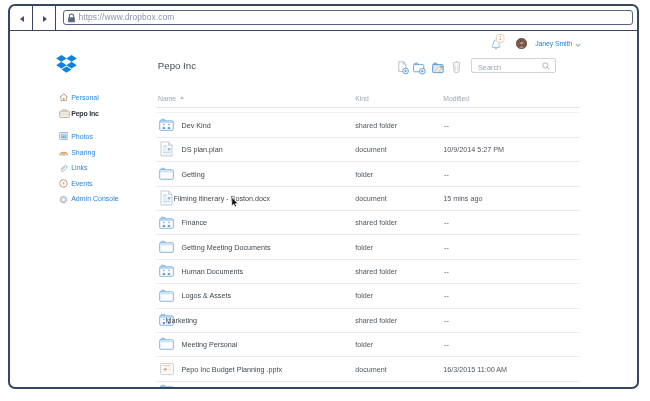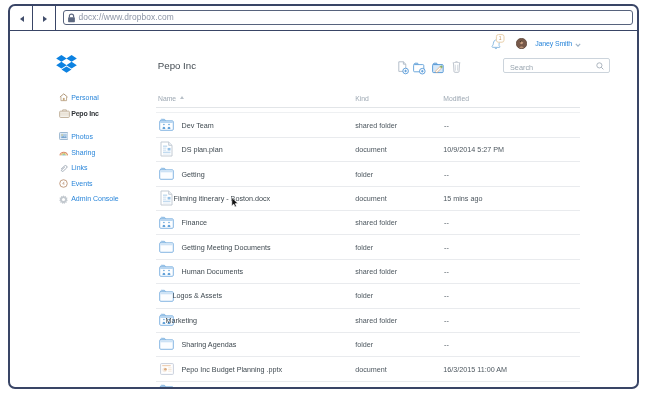--- a/index.html
+++ b/index.html
@@ -17,21 +17,21 @@
 #logo { position:absolute; left:46.5px; top:49px; }
 #title { position:absolute; left:148.3px; top:53.6px; font-size:9.7px; line-height:1.15; color:#434b52; }
 .sic { position:absolute; }
 .slbl { position:absolute; font-size:7px; line-height:1.2; color:#2a86da; }
 .slbl.dark { color:#2f3337; font-weight:bold; letter-spacing:-0.2px; }
 #bell { position:absolute; left:481px; top:28px; }
 #avatar { position:absolute; left:506.5px; top:31.5px; }
 #uname { position:absolute; left:525.7px; top:34.2px; font-size:7px; line-height:1.2; letter-spacing:-0.15px; color:#2a86da; }
 #uchev { position:absolute; left:565.5px; top:36.5px; }
 .tbi { position:absolute; }
-#search { position:absolute; left:461.5px; top:51.5px; width:107px; height:15.5px; border:1px solid #ccd4dc; border-radius:2px;margin-left:32px; }
+#search { position:absolute; left:461.5px; top:51.5px; width:85px; height:15.5px; border:1px solid #ccd4dc; border-radius:2px; }
 #search span { position:absolute; left:6px; top:4px; font-size:7.3px; color:#9aa6b0; }
 #search svg { position:absolute; right:5px; top:3.2px; }
 .hdr { position:absolute; top:88.5px; font-size:6.8px; line-height:1.2; color:#9da8b3; }
 #ntri { position:absolute; left:170.5px; top:90px; width:0; height:0; border-left:2.8px solid transparent; border-right:2.8px solid transparent; border-bottom:3.4px solid #b8c0c8; }
 .hline { position:absolute; left:146.5px; width:423.5px; height:1px; }
 .sep { position:absolute; left:146.5px; width:423.5px; height:1px; background:#e9ebee; }
 .ic { position:absolute; }
 .nm { position:absolute; font-size:7.2px; line-height:1.2; color:#3f4950; }
 .kd { position:absolute; font-size:7.2px; line-height:1.2; color:#4d575f; }
 #cursor { position:absolute; left:221px; top:191.3px; }
@@ -42,21 +42,21 @@
       <div class="cbtn" id="b2"></div>
  <div class="arr" id="a1"></div>
       <div class="arr" id="a2"></div>
  <div id="urlbar"></div>
  <div id="lock">
         <svg width="9" height="10" viewBox="0 0 9 10">
 <path d="M2.4 4.5 L2.4 3 Q2.4 1.1 4.5 1.1 Q6.6 1.1 6.6 3 L6.6 4.5" fill="none" stroke="#5d6880" stroke-width="1.2"></path>
 <rect x="1.1" y="4.2" width="6.8" height="5" rx="0.7" fill="#5d6880"></rect>
 </svg>
       </div>
- <div id="url">docx://www.dropbox.com</div>
+ <div id="url">https://www.dropbox.com</div>
 </div>
 <div id="logo">
       <svg width="21" height="19" viewBox="0 0 24 21.5">
 <path fill="#0d82e1" d="M6.2 0 L0.2 3.85 L6.2 7.7 L12.2 3.85 Z M17.8 0 L11.8 3.85 L17.8 7.7 L23.8 3.85 Z M0.2 11.55 L6.2 15.4 L12.2 11.55 L6.2 7.7 Z M17.8 7.7 L11.8 11.55 L17.8 15.4 L23.8 11.55 Z M6.3 16.6 L12 20.3 L17.7 16.6 L12 13 Z"></path>
 </svg>
     </div>
 <div id="title">Pepo Inc</div>
 <div class="sic" style="left:49px;top:87.1px">
       <svg width="9.5" height="8.5" viewBox="0 0 11 10">
 <path d="M1 4.8 L5.5 1 L10 4.8" fill="none" stroke="#a98f6d" stroke-width="1.1"></path>
@@ -194,21 +194,21 @@
       <svg width="15" height="13" viewBox="0 0 15 13">
 <path d="M1.1 3.3 Q1.5 1.6 2.4 1.3 L5.2 1.3 Q6.1 1.5 6.4 2.3 L6.7 3.1 Z" fill="#d8e9f7" stroke="#7db1e0" stroke-width="0.9"></path>
 <rect x="0.7" y="2.8" width="13.6" height="9.5" rx="1.1" fill="#fdfeff" stroke="#7db1e0" stroke-width="0.95"></rect>
 <rect x="1.3" y="3.4" width="12.4" height="1.4" fill="#a5cbed"></rect>
 <circle cx="4.9" cy="6.5" r="0.8" fill="#61a1d8"></circle>
 <path d="M3.5 11.1 L3.8 9.2 Q4.9 8.3 6 9.2 L6.3 11.1 Z" fill="#61a1d8"></path>
 <circle cx="10" cy="6.5" r="0.8" fill="#61a1d8"></circle>
 <path d="M8.6 11.1 L8.9 9.2 Q10 8.3 11.1 9.2 L11.4 11.1 Z" fill="#61a1d8"></path>
 </svg>
     </div>
-    <div class="nm" style="left:172px;top:115.7px">Dev Team</div>
+    <div class="nm" style="left:172px;top:115.7px">Dev Kind</div>
     <div class="kd" style="left:345.7px;top:115.7px">shared folder</div>
     <div class="kd" style="left:434.5px;top:115.7px">--</div>
     <div class="ic" style="left:150.0px;top:135.1px">
       <svg width="13" height="16" viewBox="0 0 13 16">
 <path d="M1 1 L8.7 1 L12 4.3 L12 15 L1 15 Z" fill="#fff" stroke="#c3cbd4" stroke-width="1"></path>
 <path d="M8.7 1 L8.7 4.3 L12 4.3" fill="#eef2f6" stroke="#c3cbd4" stroke-width="1"></path>
 <rect x="3" y="4.6" width="4.2" height="1.1" fill="#b2d2ec"></rect>
 <rect x="3" y="6.6" width="3.4" height="1.1" fill="#cbdff1"></rect>
 <rect x="3" y="8.6" width="3.2" height="1.1" fill="#cbdff1"></rect>
 <rect x="7.6" y="6.9" width="2.9" height="2.6" fill="#94c0e6"></rect>
@@ -282,21 +282,21 @@
     <div class="nm" style="left:172px;top:262.0px">Human Documents</div>
     <div class="kd" style="left:345.7px;top:262.0px">shared folder</div>
     <div class="kd" style="left:434.5px;top:262.0px">--</div>
     <div class="ic" style="left:149.0px;top:282.7px">
       <svg width="15" height="13" viewBox="0 0 15 13">
 <path d="M1.1 3.3 Q1.5 1.6 2.4 1.3 L5.2 1.3 Q6.1 1.5 6.4 2.3 L6.7 3.1 Z" fill="#d8e9f7" stroke="#7db1e0" stroke-width="0.9"></path>
 <rect x="0.7" y="2.8" width="13.6" height="9.5" rx="1.1" fill="#fbfdff" stroke="#7db1e0" stroke-width="0.95"></rect>
 <rect x="1.3" y="3.4" width="12.4" height="1.9" fill="#cce2f5"></rect>
 </svg>
     </div>
-    <div class="nm" style="left:163px;top:286.4px">Logos &amp; Assets</div>
+    <div class="nm" style="left:172px;top:286.4px">Logos &amp; Assets</div>
     <div class="kd" style="left:345.7px;top:286.4px">folder</div>
     <div class="kd" style="left:434.5px;top:286.4px">--</div>
     <div class="ic" style="left:149.0px;top:307.0px">
       <svg width="15" height="13" viewBox="0 0 15 13">
 <path d="M1.1 3.3 Q1.5 1.6 2.4 1.3 L5.2 1.3 Q6.1 1.5 6.4 2.3 L6.7 3.1 Z" fill="#d8e9f7" stroke="#7db1e0" stroke-width="0.9"></path>
 <rect x="0.7" y="2.8" width="13.6" height="9.5" rx="1.1" fill="#fdfeff" stroke="#7db1e0" stroke-width="0.95"></rect>
 <rect x="1.3" y="3.4" width="12.4" height="1.4" fill="#a5cbed"></rect>
 <circle cx="4.9" cy="6.5" r="0.8" fill="#61a1d8"></circle>
 <path d="M3.5 11.1 L3.8 9.2 Q4.9 8.3 6 9.2 L6.3 11.1 Z" fill="#61a1d8"></path>
 <circle cx="10" cy="6.5" r="0.8" fill="#61a1d8"></circle>
@@ -306,21 +306,21 @@
     <div class="nm" style="left:156px;top:310.7px">Marketing</div>
     <div class="kd" style="left:345.7px;top:310.7px">shared folder</div>
     <div class="kd" style="left:434.5px;top:310.7px">--</div>
     <div class="ic" style="left:149.0px;top:331.4px">
       <svg width="15" height="13" viewBox="0 0 15 13">
 <path d="M1.1 3.3 Q1.5 1.6 2.4 1.3 L5.2 1.3 Q6.1 1.5 6.4 2.3 L6.7 3.1 Z" fill="#d8e9f7" stroke="#7db1e0" stroke-width="0.9"></path>
 <rect x="0.7" y="2.8" width="13.6" height="9.5" rx="1.1" fill="#fbfdff" stroke="#7db1e0" stroke-width="0.95"></rect>
 <rect x="1.3" y="3.4" width="12.4" height="1.9" fill="#cce2f5"></rect>
 </svg>
     </div>
-    <div class="nm" style="left:172px;top:335.1px">Sharing Agendas</div>
+    <div class="nm" style="left:172px;top:335.1px">Meeting Personal</div>
     <div class="kd" style="left:345.7px;top:335.1px">folder</div>
     <div class="kd" style="left:434.5px;top:335.1px">--</div>
     <div class="ic" style="left:150.0px;top:356.5px">
       <svg width="14" height="12" viewBox="0 0 14 12">
 <rect x="0.6" y="0.6" width="12.8" height="10.8" rx="0.8" fill="#fff" stroke="#c3cbd8" stroke-width="0.9"></rect>
 <rect x="2.2" y="2.1" width="8.5" height="1.1" fill="#eccbae"></rect>
 <circle cx="4.6" cy="6.8" r="2.4" fill="#f5ebe2"></circle>
 <circle cx="5.4" cy="6.2" r="1.3" fill="#dcab7e"></circle>
 <rect x="8.2" y="4.5" width="3.4" height="0.8" fill="#f2e1cf"></rect>
 <rect x="8.2" y="6.1" width="3.4" height="0.8" fill="#f2e1cf"></rect>

